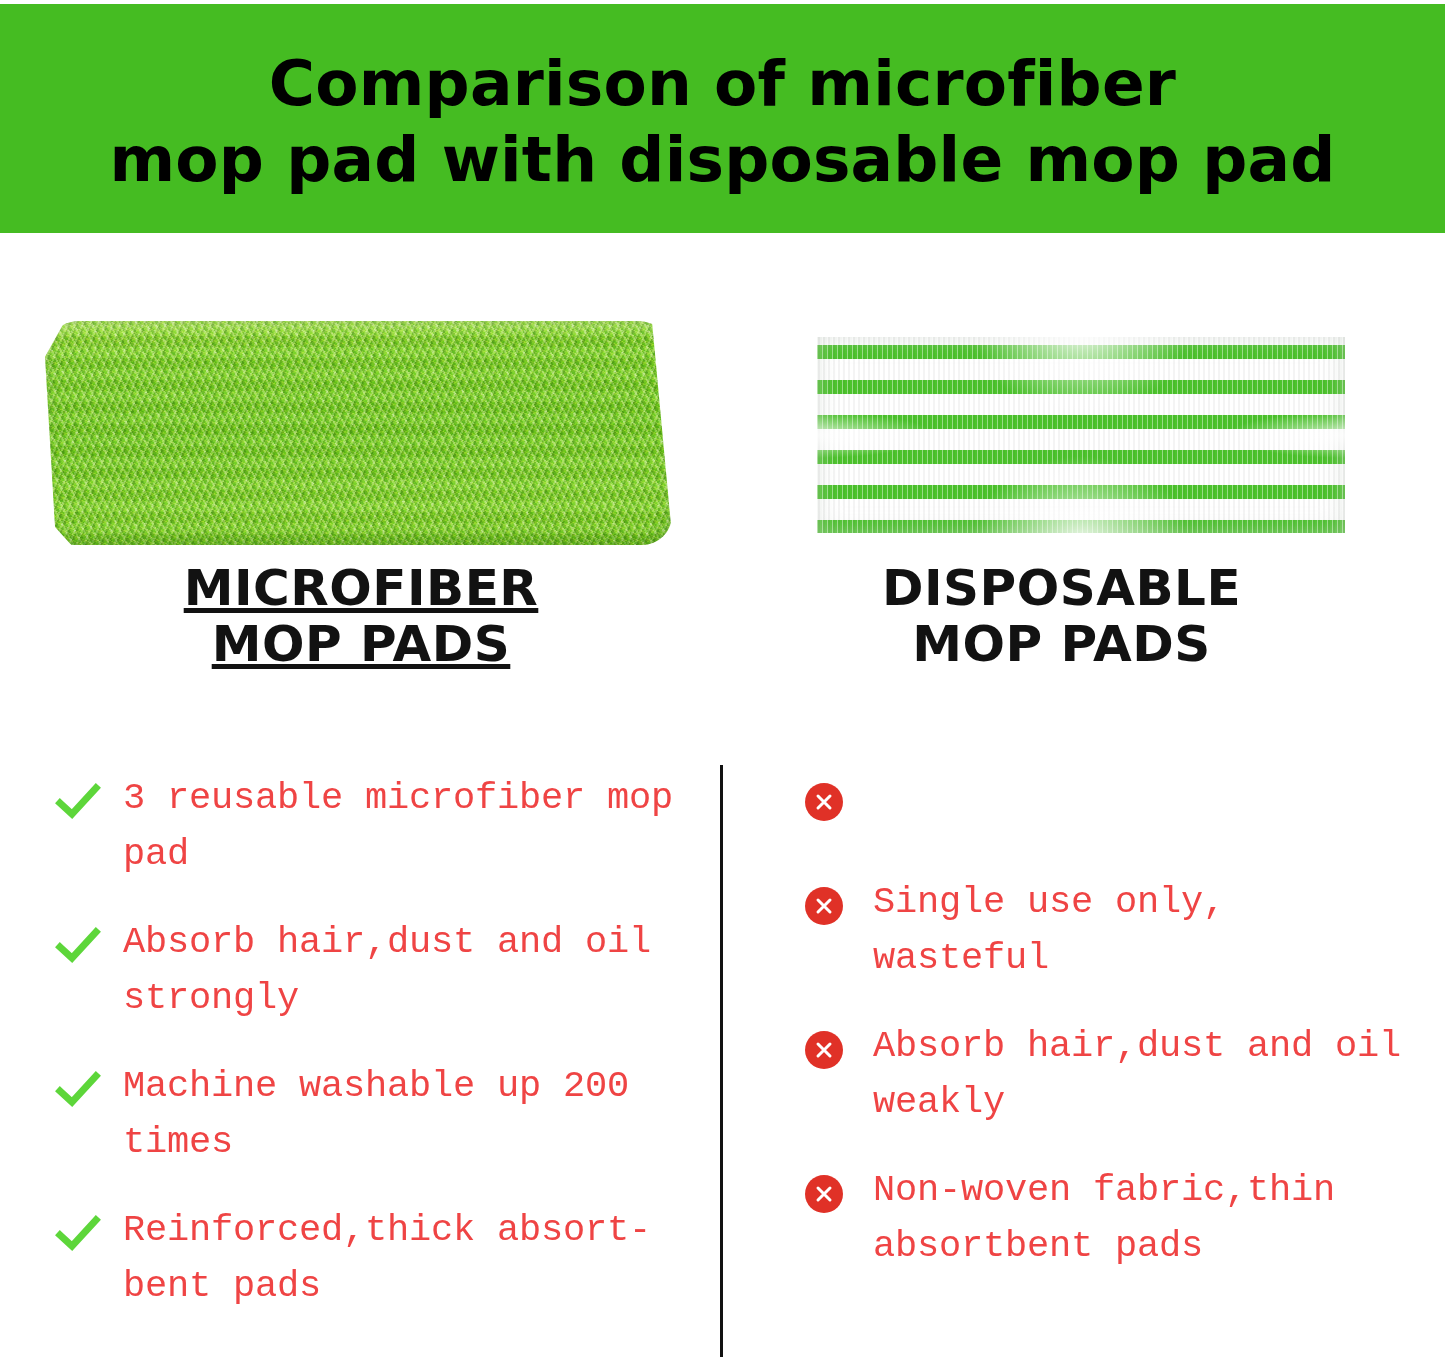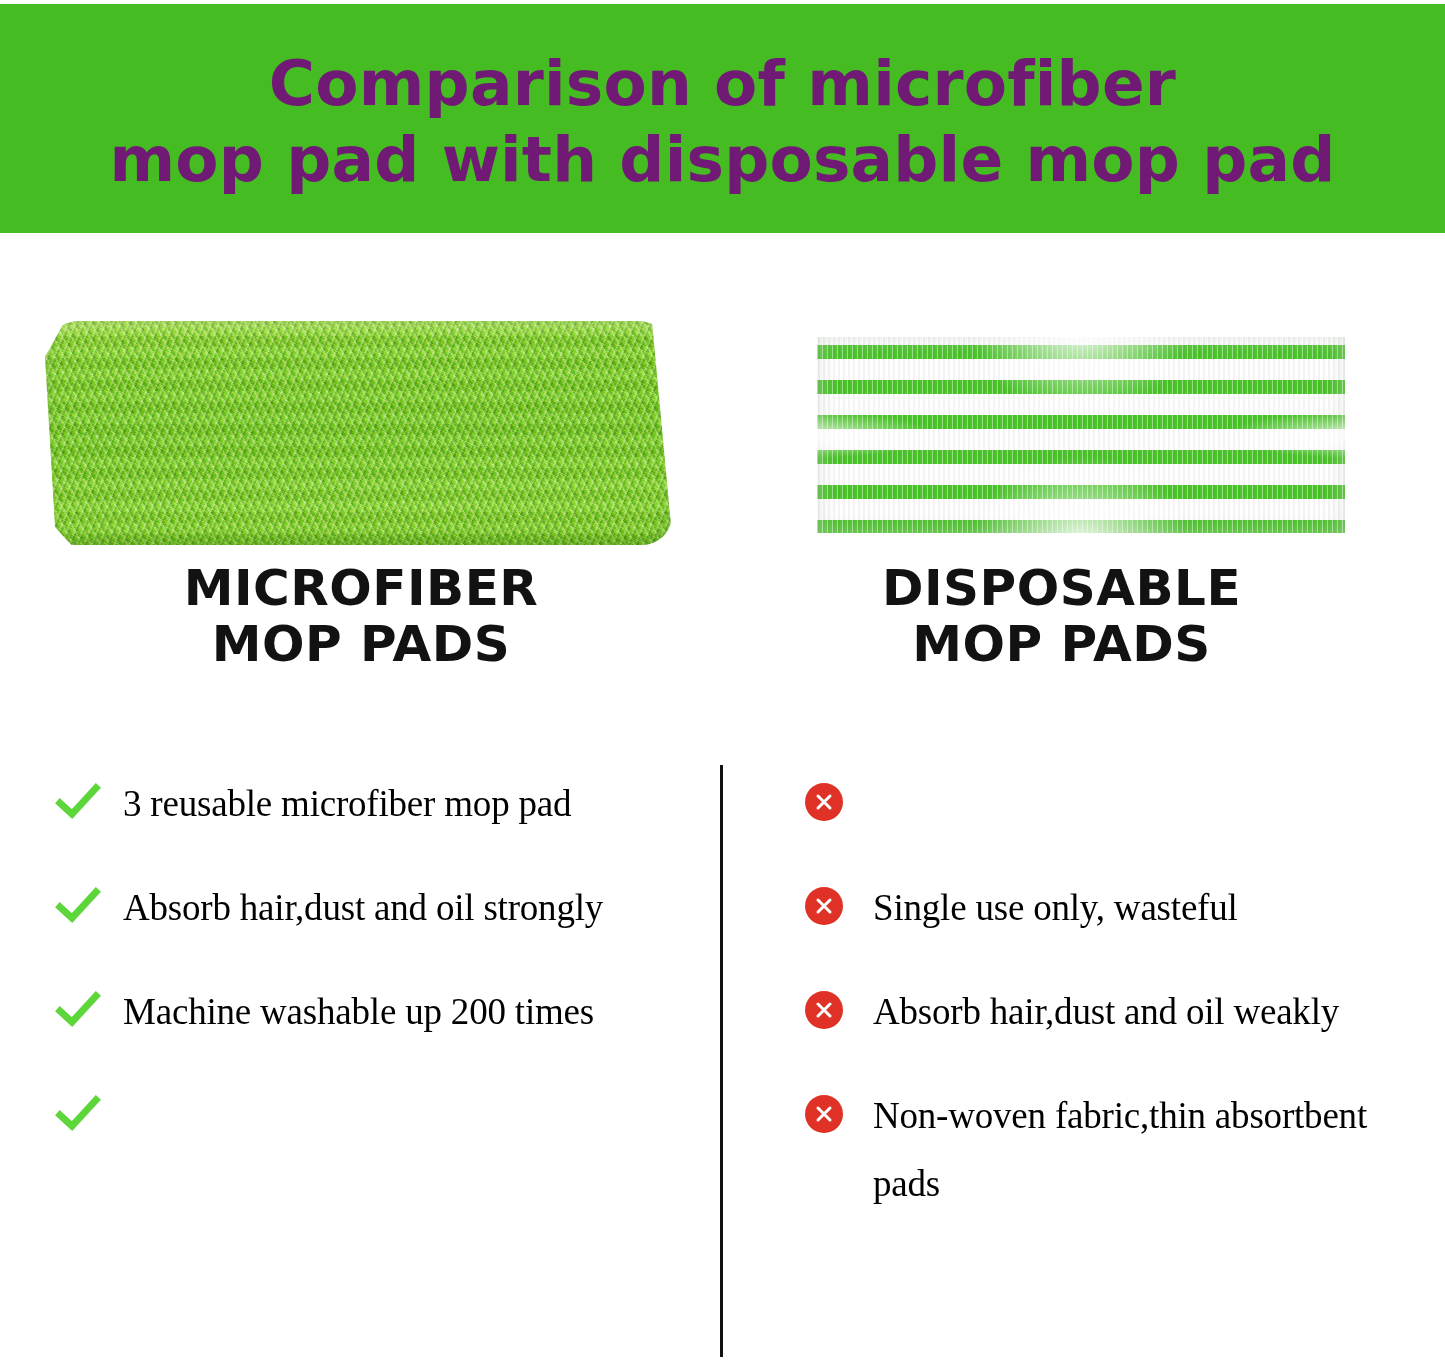--- a/index.html
+++ b/index.html
@@ -28,21 +28,21 @@
     height: 229px;
     background: #45bc22;
     display: flex;
     flex-direction: column;
     align-items: center;
     justify-content: center;
     padding-top: 6px;
   }
 
   .header-line {
-    color: #701a75;
+    color: #000000;
     font-family: "DejaVu Sans", sans-serif;
     font-weight: bold;
     font-size: 63px;
     line-height: 76px;
     letter-spacing: 0.2px;
     text-align: center;
     white-space: nowrap;
   }
 
   
@@ -154,21 +154,21 @@
     top: 0;
     text-align: center;
     color: #121212;
     font-family: "DejaVu Sans", sans-serif;
     font-weight: bold;
     font-size: 50px;
     line-height: 56px;
     letter-spacing: 0.5px;
   }
 
-  .col-title.left  { left: 0;     width: 722px; }
+  .col-title.left  { left: 0;     width: 722px; text-decoration: underline; }
   .col-title.right { left: 700px; width: 723px; }
 
   .col-title .t-line { display: block; white-space: nowrap; }
 
   
   .divider {
     position: absolute;
     left: 720px;
     top: 765px;
     width: 3px;
@@ -222,24 +222,24 @@
     margin-right: 30px;
     border-radius: 50%;
     background: #e03127;
     display: flex;
     align-items: center;
     justify-content: center;
   }
   .icon-cross svg { display: block; width: 20px; height: 20px; }
 
   .feature-text {
-    color: #000000;
-    font-family: Liberation Serif, serif;
+    color: #ef4444;
+    font-family: Liberation Mono, monospace;
     font-size: 37px;
-    line-height: 68px;
+    line-height: 56px;
     letter-spacing: -0.2px;
     max-width: 560px;
   }
 
   .feature-col.right .feature-text { max-width: 560px; }
 </style>
 </head>
 <body>
 
 <div class="infographic">
@@ -307,20 +307,21 @@
         </span>
         <span class="feature-text">Machine washable up 200 times</span>
       </div>
 
       <div class="feature-item">
         <span class="feature-icon icon-check">
           <svg viewBox="0 0 46 46" xmlns="http://www.w3.org/2000/svg">
             <path d="M5 24 L17 35 L41 9" fill="none" stroke="#5dd63a" stroke-width="7" stroke-linecap="square" stroke-linejoin="miter"></path>
           </svg>
         </span>
+        <span class="feature-text">Reinforced,thick absort-bent pads</span>
       </div>
 
     </div>
 
     <div class="feature-col right">
 
       <div class="feature-item">
         <span class="feature-icon icon-cross">
           <svg viewBox="0 0 20 20" xmlns="http://www.w3.org/2000/svg">
             <path d="M4 4 L16 16 M16 4 L4 16" fill="none" stroke="#ffffff" stroke-width="3" stroke-linecap="round"></path>

